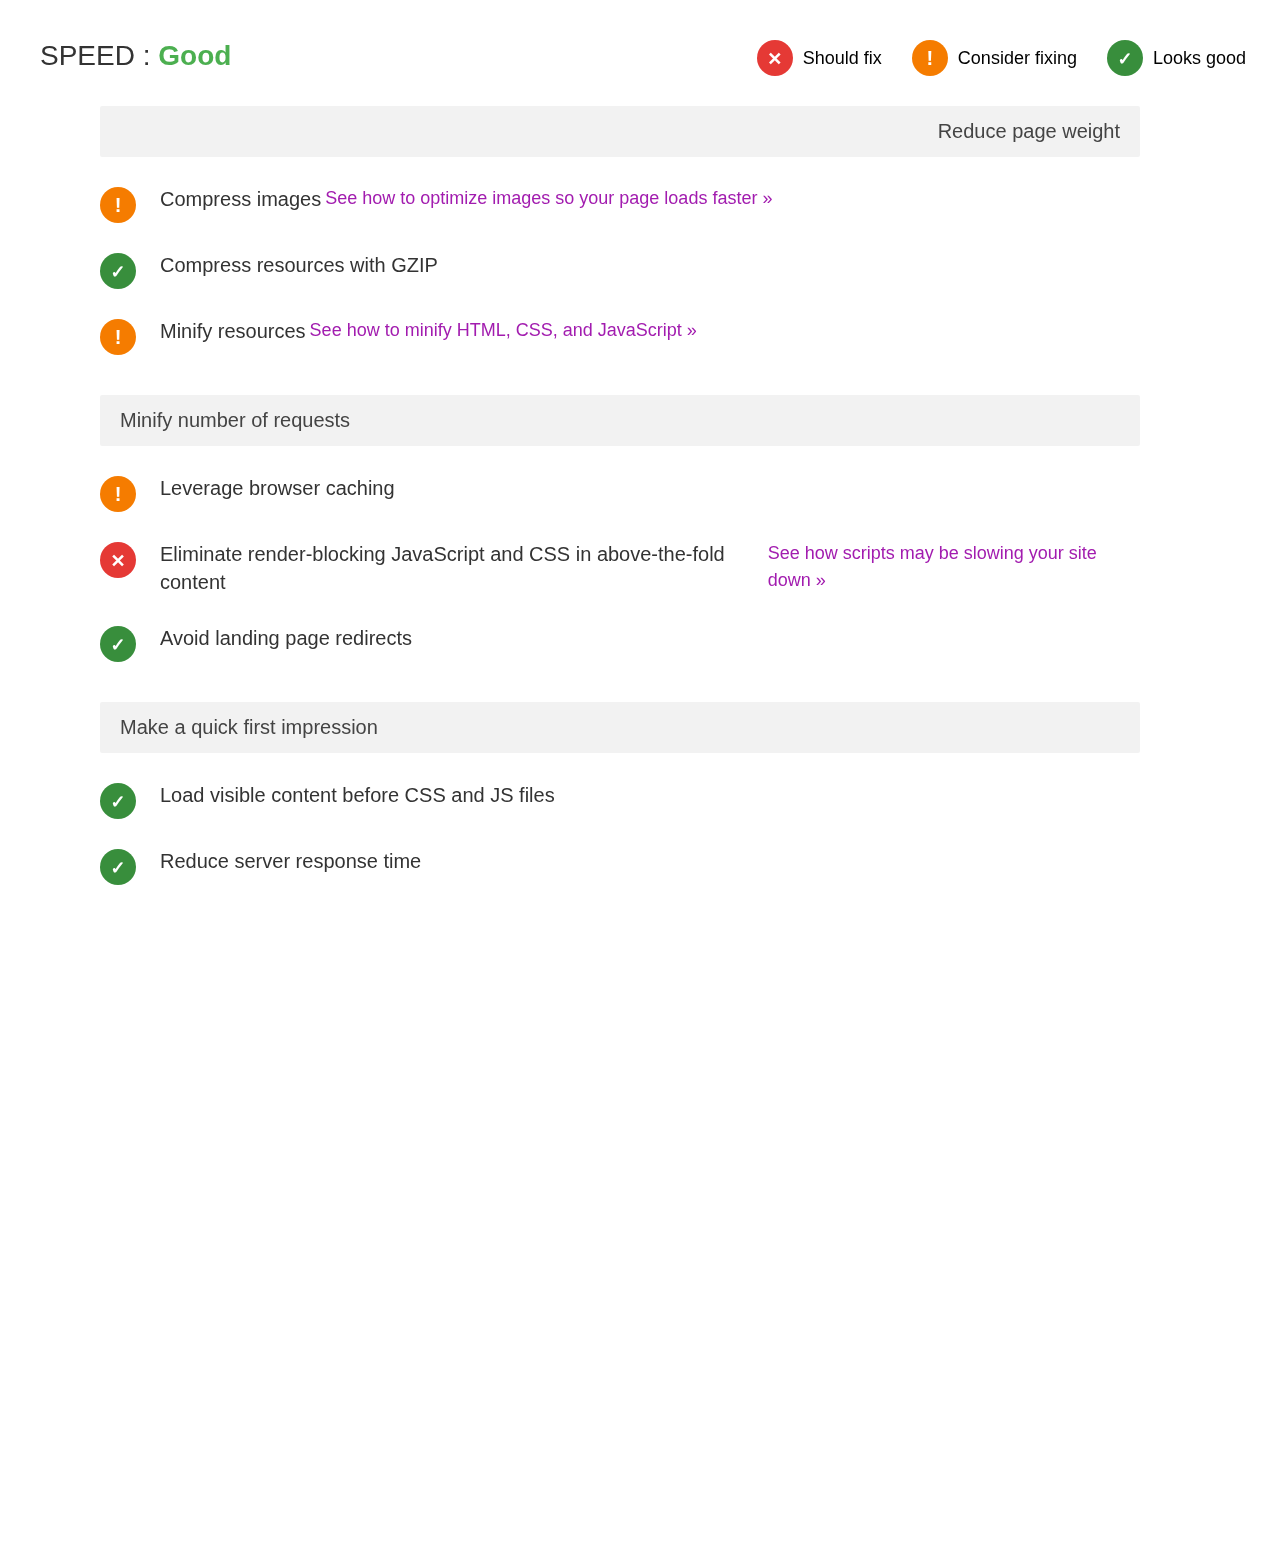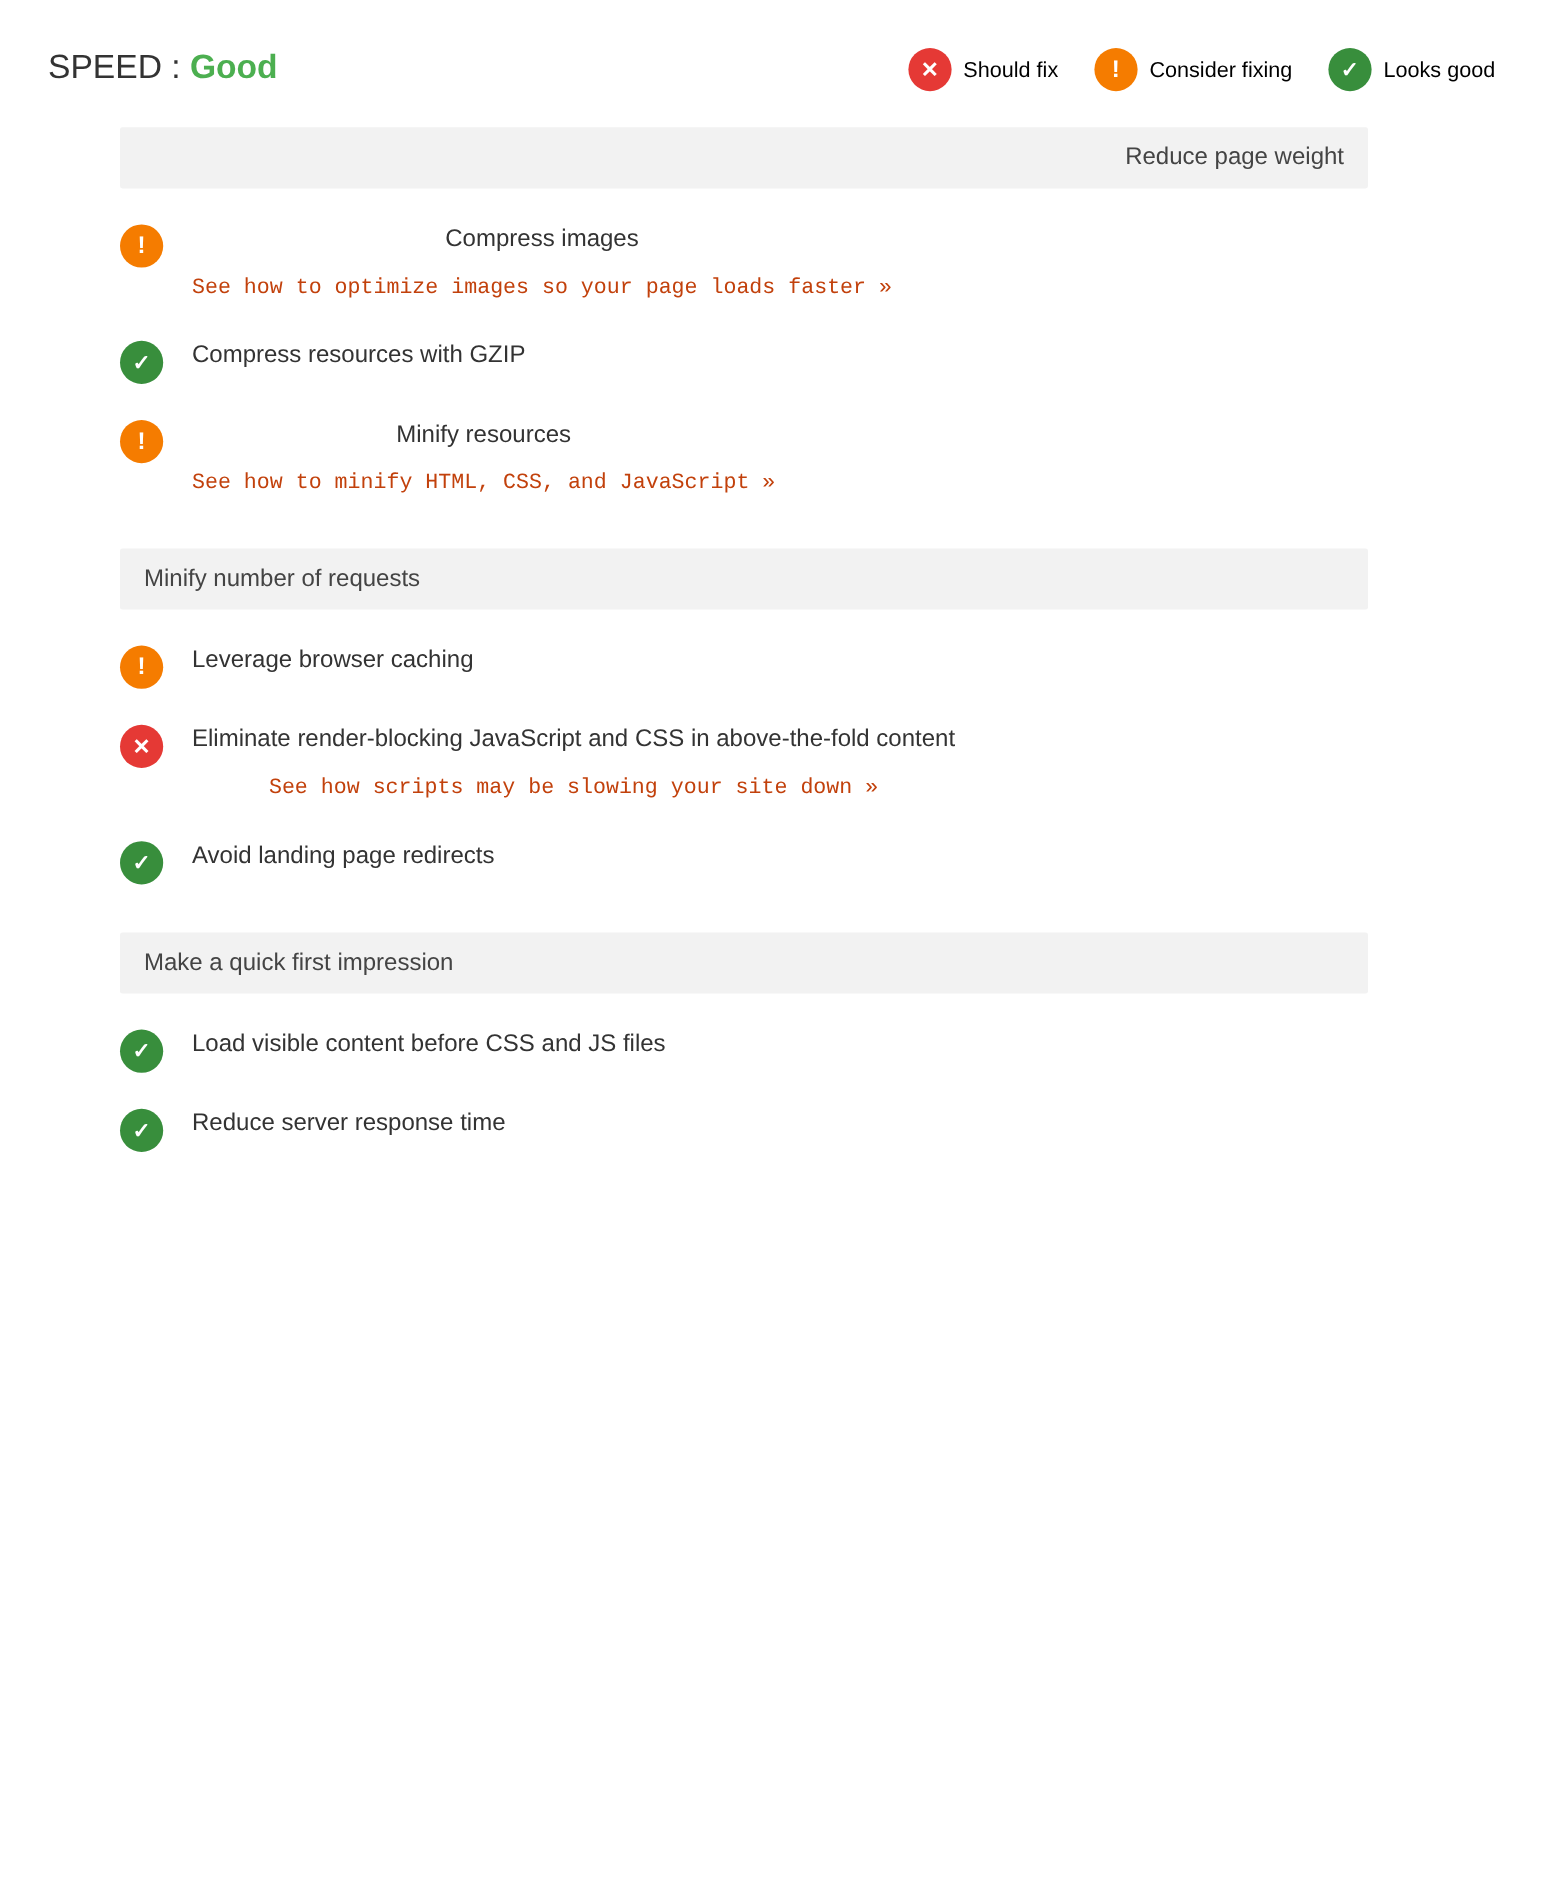--- a/index.html
+++ b/index.html
@@ -109,37 +109,35 @@
       padding: 18px 0 10px 0;
     }
 
     .check-item-icon {
       margin-top: 2px;
       flex-shrink: 0;
     }
 
     .check-item-content {
       display: flex;
-      flex-direction: column;
-      gap: 14px;
-      align-items: center;
+      flex-direction: row;
+      gap: 4px;
     }
 
     .check-item-title {
       font-size: 20px;
       color: #333;
       line-height: 1.4;
     }
 
     .check-item-link {
       font-size: 18px;
-      color: #c2410c;
+      color: #a21caf;
       text-decoration: none;
       line-height: 1.5;
-      font-family: Liberation Mono, monospace;
     }
 
     .x-mark::before {
       content: "✕";
       font-size: 18px;
     }
 
     .exclaim::before {
       content: "!";
       font-size: 20px;

